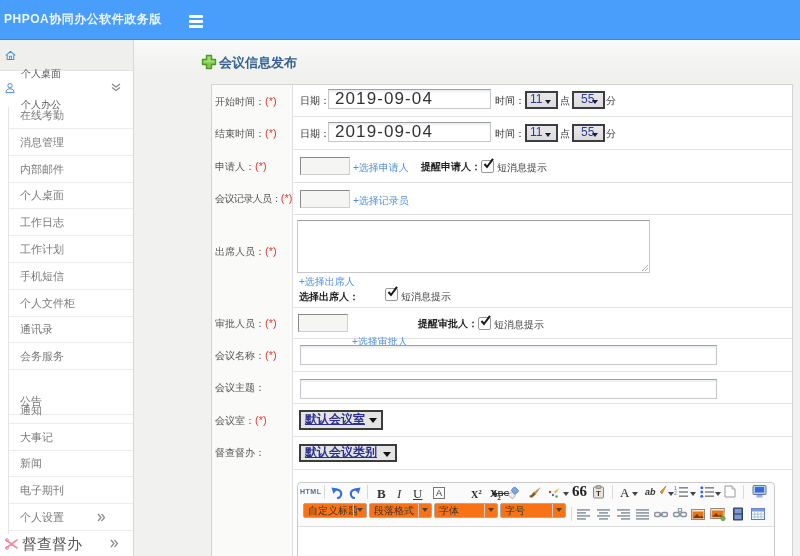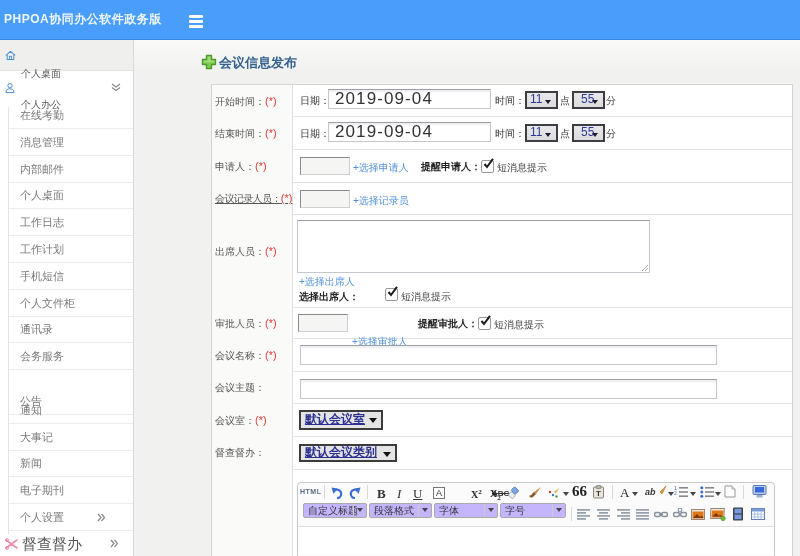--- a/index.html
+++ b/index.html
@@ -46,21 +46,21 @@
   border-top:4.5px solid #1a1a33; }
 .bigsel { position:absolute; height:20px; background:#e4e4e4; border:2px solid #3c3c3c;
   color:#2b2f90; font-size:12px; font-weight:bold; line-height:15px; padding-left:4px;
   text-decoration:underline; }
 .txt-input { position:absolute; background:#fff; border:1px solid #c4c8cc;
   border-top-color:#9aa0a6; box-shadow:inset 0 2px 2px rgba(0,0,0,0.07); }
 .tsep { position:absolute; top:485px; width:1px; height:14px; background:#d8d8d8; }
 .ticon { top:486px; font-size:13px; color:#333; }
 .tarr { position:absolute; top:492px; width:0; height:0; border-left:3.5px solid transparent;
   border-right:3.5px solid transparent; border-top:4px solid #444; }
-.dd { position:absolute; top:503px; height:15px; background:#c4b5fd; border:1px solid #aaa;
+.dd { position:absolute; top:503px; height:15px; background:#f97316; border:1px solid #aaa;
   border-radius:2px; font-size:10px; color:#333; }
 .dd span { position:absolute; left:4px; top:0; line-height:14px; }
 .dd i { position:absolute; right:0; top:0; width:13px; height:13px; border-left:1px solid #ccc; }
 .dd i::after { content:""; position:absolute; left:3px; top:4px; width:0; height:0;
   border-left:3.5px solid transparent; border-right:3.5px solid transparent; border-top:4px solid #444; }
 </style>
 </head>
 <body>
 
 <div id="header"></div>
@@ -133,21 +133,21 @@
 <div class="row" style="left:212px;top:338px"></div>
 <div class="row" style="left:212px;top:371px"></div>
 <div class="row" style="left:212px;top:403px"></div>
 <div class="row" style="left:212px;top:436px"></div>
 <div class="row" style="left:212px;top:469px"></div>
 
 <div class="abs" style="left:212px;top:85px;width:81px;height:471px;background:#fafaf8;border-right:1px solid #e0e0e0;"></div>
 <div class="abs" style="left:215px;top:85px;width:78px;height:32px;font-size:10px;color:#555;line-height:32px;">开始时间：<span class="star">(*)</span></div>
 <div class="abs" style="left:215px;top:117px;width:78px;height:32px;font-size:10px;color:#555;line-height:32px;">结束时间：<span class="star">(*)</span></div>
 <div class="abs" style="left:215px;top:150px;width:78px;height:32px;font-size:10px;color:#555;line-height:32px;">申请人：<span class="star">(*)</span></div>
-<div class="abs" style="left:215px;top:183px;width:78px;height:31px;font-size:10px;color:#555;line-height:31px;text-decoration:underline;"><span style="letter-spacing:-0.6px;">会议记录人员：</span><span class="star">(*)</span></div>
+<div class="abs" style="left:215px;top:183px;width:78px;height:31px;font-size:10px;color:#555;line-height:31px;"><span style="letter-spacing:-0.6px;">会议记录人员：</span><span class="star">(*)</span></div>
 <div class="abs" style="left:215px;top:245px;width:78px;height:20px;font-size:10px;color:#555;">出席人员：<span class="star">(*)</span></div>
 <div class="abs" style="left:215px;top:308px;width:78px;height:30px;font-size:10px;color:#555;line-height:30px;">审批人员：<span class="star">(*)</span></div>
 <div class="abs" style="left:215px;top:339px;width:78px;height:32px;font-size:10px;color:#555;line-height:32px;">会议名称：<span class="star">(*)</span></div>
 <div class="abs" style="left:215px;top:372px;width:78px;height:31px;font-size:10px;color:#555;line-height:31px;">会议主题：</div>
 <div class="abs" style="left:215px;top:404px;width:78px;height:32px;font-size:10px;color:#555;line-height:32px;">会议室：<span class="star">(*)</span></div>
 <div class="abs" style="left:215px;top:437px;width:78px;height:32px;font-size:10px;color:#555;line-height:32px;">督查督办：</div>
 
 <div class="abs small" style="left:300px;top:94px;">日期：</div>
 <div class="txt-input" style="left:328px;top:89px;width:163px;height:20px;font-size:17px;letter-spacing:1.1px;color:#333;line-height:18px;padding-left:6px;">2019-09-04</div>
 <div class="abs small" style="left:495px;top:94px;">时间：</div>

